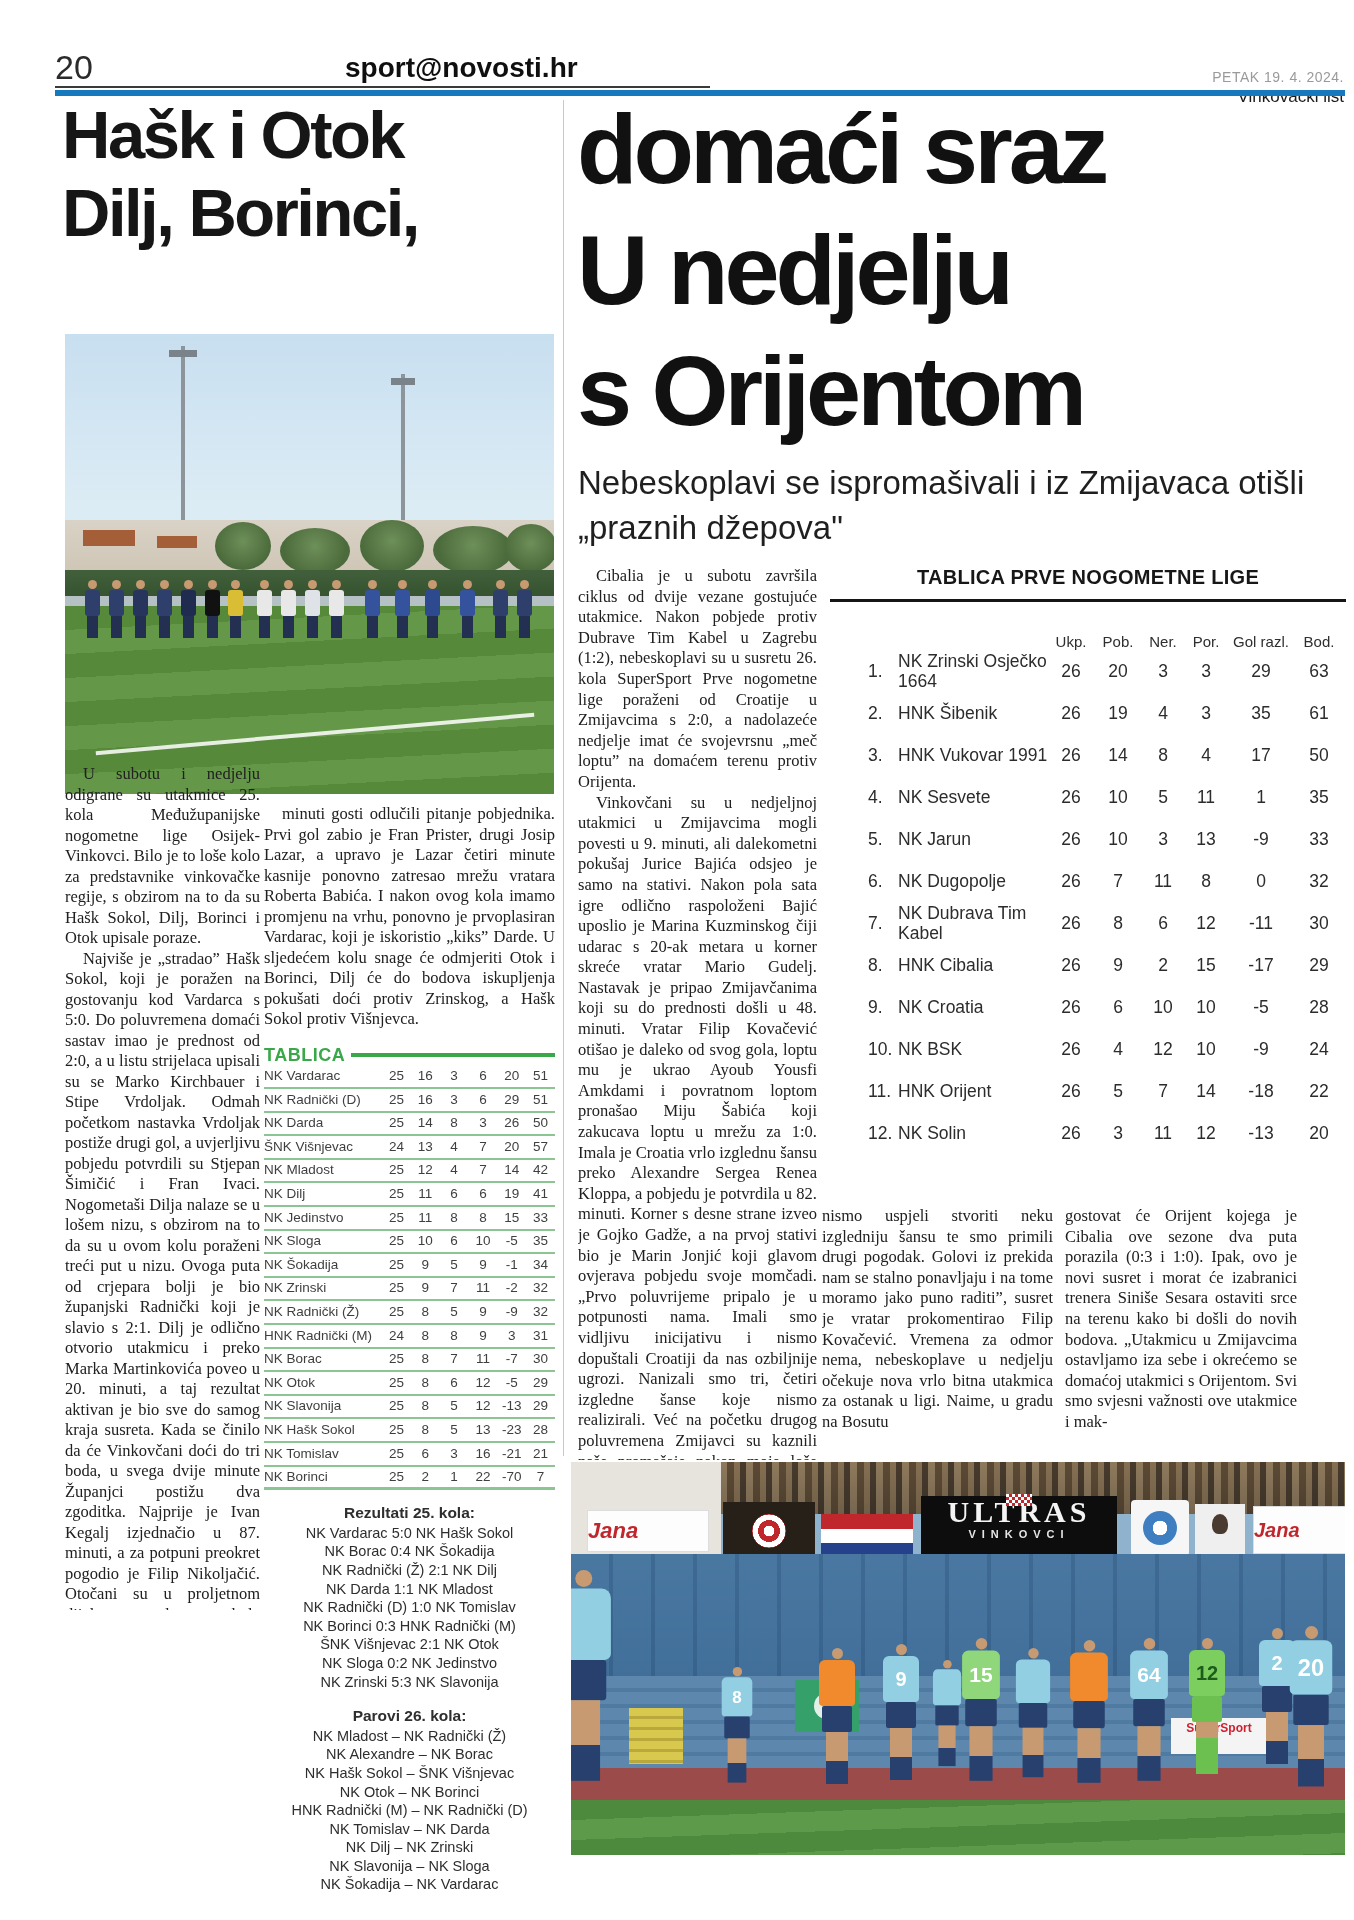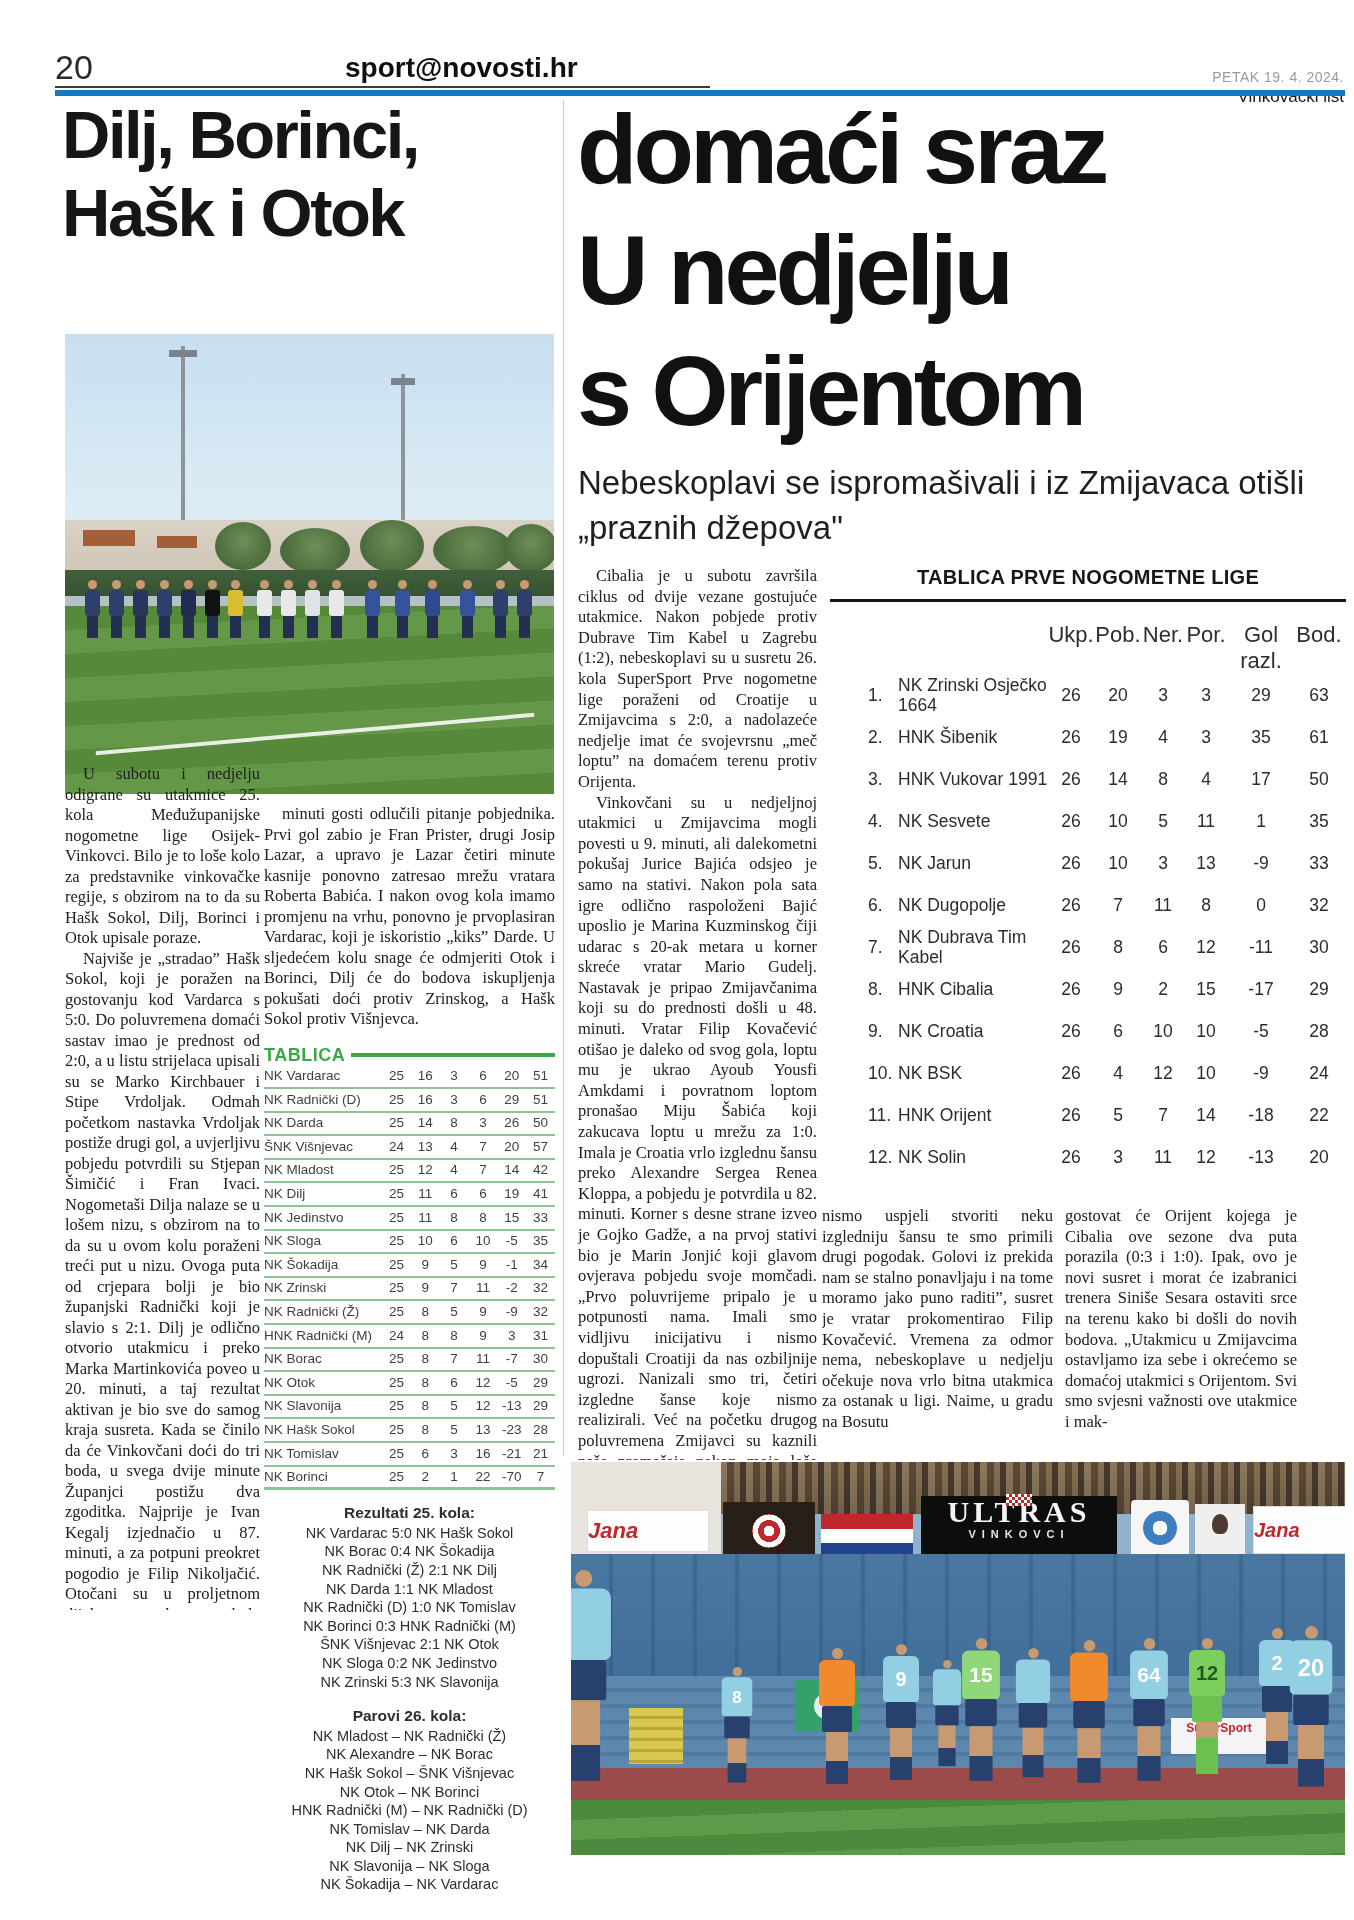--- a/index.html
+++ b/index.html
@@ -73,21 +73,21 @@
   .rcol1{left:578px;top:566px;width:239px;height:894px;overflow:hidden;}
   .rcolB{left:822px;top:1206px;width:231px;height:254px;overflow:hidden;}
   .rcolB p,.rcolC p{text-indent:0;}
   .rcolC{left:1065px;top:1206px;width:232px;height:254px;overflow:hidden;}
 
   
   .league{left:830px;top:566px;width:516px;font-family:"Liberation Sans",sans-serif;}
   .lg-title{font-weight:700;font-size:20px;color:#171717;text-align:center;letter-spacing:.3px;
             padding-bottom:10px;border-bottom:3px solid #151515;}
   .lg-head{display:grid;grid-template-columns:36px 32px 150px 46px 48px 42px 44px 66px 50px;
-           margin-top:20px;font-size:22px;color:#2e2e2e;}
+           margin-top:31px;font-size:15px;color:#2e2e2e;}
   .lg-head span{text-align:center;}
   .lg-row{display:grid;grid-template-columns:36px 32px 150px 46px 48px 42px 44px 66px 50px;
           align-items:center;min-height:42px;font-size:17.5px;color:#2c2c2c;}
   .lg-row .rk{text-align:left;padding-left:2px;}
   .lg-row .tm{line-height:20px;}
   .lg-row .v{text-align:center;}
   .crest{width:29px;height:31px;position:relative;overflow:hidden;
          clip-path:polygon(0 0,100% 0,100% 60%,50% 100%,0 60%);}
   .crest.rnd{clip-path:none;border-radius:50%;}
   .crest.sq{clip-path:none;border-radius:5px;}
@@ -189,22 +189,22 @@
   <div class="abs dateline">
     <div class="d1">PETAK 19. 4. 2024.</div>
     <div class="d2">Vinkovački list</div>
   </div>
   <div class="abs rule-thin"></div>
   <div class="abs rule-blue" style="background:#1779bd;"></div>
 
   <div class="abs vdiv" style="left:563px;top:100px;height:1356px;"></div>
 
   <div class="abs lhead">
+    <div>Hašk i Otok</div>
     <div>Dilj, Borinci,</div>
-    <div>Hašk i Otok</div>
   </div>
 
   <div class="abs photo1">
     <div class="ph1-sky"></div>
     <div class="pole" style="left:116px;top:12px;height:200px;"></div>
     <div class="polebar" style="left:104px;top:16px;width:28px;"></div>
     <div class="pole" style="left:336px;top:40px;height:180px;"></div>
     <div class="polebar" style="left:326px;top:44px;width:24px;"></div>
     <div class="ph1-town"></div>
     <div class="roof" style="left:18px;top:196px;width:52px;height:16px;"></div>

